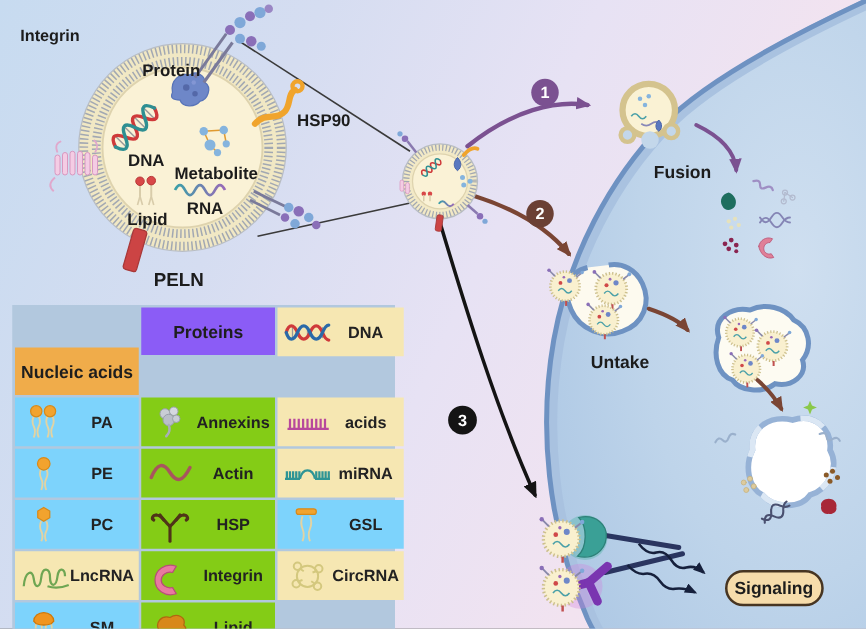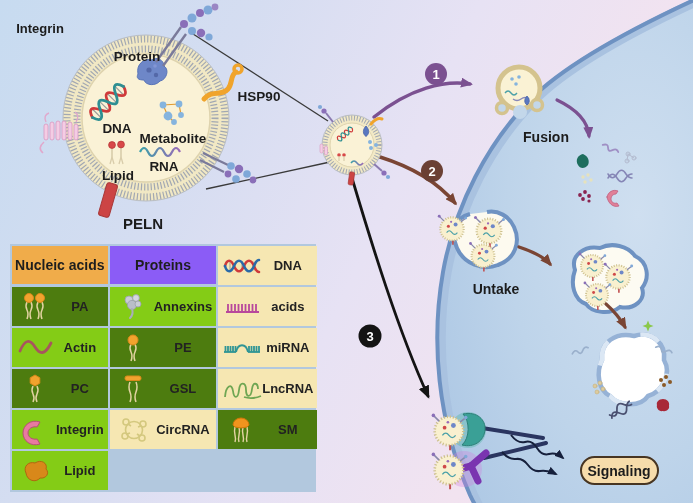--- a/index.html
+++ b/index.html
@@ -14,28 +14,28 @@
   
   .legend{
     position:absolute;left:10px;top:244px;width:302px;
     display:grid;grid-template-columns:1fr 1fr 1fr;gap:2px;
     background:#b2c8de;border:2px solid #b2c8de;
   }
   .legend .hdr{
     height:38px;display:flex;align-items:center;justify-content:center;
     font-size:14px;font-weight:bold;color:#1e1e1e;
   }
-  .legend .hdr.c0{background:#f0ac4a;}
+  .legend .hdr.c0{background:#f0ac4a;margin-top:32px;}
   .legend .hdr.c1{background:#92a8d2;}
   .legend .hdr.c2{background:#8b5cf6;}
   .legend .cell{
     height:39px;display:flex;align-items:center;
   }
   .legend .cell.c0{background:#f6e7b2;}
-  .legend .cell.c1{background:#4d7c0f;}
+  .legend .cell.c1{background:#7dd3fc;}
   .legend .cell.c2{background:#84cc16;}
   .legend .ic{width:40px;height:32px;margin-left:4px;flex:0 0 auto;}
   .legend .lb{flex:1;text-align:center;font-size:13px;font-weight:600;color:#222;padding-right:4px;}
 </style>
 </head>
 <body>
 
 <div class="stage">
 
 <svg class="art" viewBox="0 0 693 503">
@@ -399,35 +399,35 @@
 
   <div class="cell c0">
     <svg class="ic" viewBox="0 0 40 32">
           <g stroke="#b8489c" stroke-width="1.8" fill="none">
             <path d="M4,21 H37"></path>
             <path d="M6,21 V13 M9.5,21 V13 M13,21 V13 M16.5,21 V13 M20,21 V13 M23.5,21 V13 M27,21 V13 M30.5,21 V13 M34,21 V13"></path>
           </g>
         </svg>
     <span class="lb">acids</span>
   </div>
-  <div class="cell c2">
-    <svg class="ic" viewBox="0 0 40 32">
-          <path d="M4,19 C9,7 14,7 19,15 C24,23 29,23 35,11" stroke="#a8555e" stroke-width="2.8" fill="none" stroke-linecap="round"></path>
-        </svg>
-    <span class="lb">Actin</span>
-  </div>
   <div class="cell c1">
     <svg class="ic" viewBox="0 0 40 32">
           <g stroke="#e3d3a2" stroke-width="1.5" fill="none">
             <path d="M17,12 q-2,4 0,8 q2,4 0,9"></path>
             <path d="M21,12 q2,4 0,8 q-2,4 0,9"></path>
           </g>
           <circle cx="19" cy="8" r="5" fill="#f2a32e" stroke="#d88a1a"></circle>
         </svg>
     <span class="lb">PE</span>
+  </div>
+  <div class="cell c2">
+    <svg class="ic" viewBox="0 0 40 32">
+          <path d="M4,19 C9,7 14,7 19,15 C24,23 29,23 35,11" stroke="#a8555e" stroke-width="2.8" fill="none" stroke-linecap="round"></path>
+        </svg>
+    <span class="lb">Actin</span>
   </div>
 
   <div class="cell c0">
     <svg class="ic" viewBox="0 0 40 32">
           <g stroke="#2f9595" stroke-width="1.8" fill="none">
             <path d="M2,20 H14"></path>
             <path d="M3.5,20 V14 M6,20 V14 M8.5,20 V14 M11,20 V14 M13.5,20 V14"></path>
             <path d="M14,20 C16,11 24,11 26,20"></path>
             <path d="M26,20 H38"></path>
             <path d="M27,20 V14 M29.5,20 V14 M32,20 V14 M34.5,20 V14 M37,20 V14"></path>
@@ -437,20 +437,33 @@
   </div>
   <div class="cell c1">
     <svg class="ic" viewBox="0 0 40 32">
           <g stroke="#e3d3a2" stroke-width="1.5" fill="none">
             <path d="M17,13 q-2,4 0,8 q2,4 0,8"></path>
             <path d="M21,13 q2,4 0,8 q-2,4 0,8"></path>
           </g>
           <polygon points="19,2 23.8,4.8 23.8,10.2 19,13 14.2,10.2 14.2,4.8" fill="#f2a32e" stroke="#d88a1a"></polygon>
         </svg>
     <span class="lb">PC</span>
+  </div>
+  <div class="cell c2">
+    <svg class="ic" viewBox="0 0 40 32">
+          <g stroke="#4f3418" stroke-width="2.5" fill="none" stroke-linecap="round">
+            <path d="M19,29 V17"></path>
+            <path d="M19,17 C14,13 13,8 8,8"></path>
+            <path d="M8,8 C5,8 4,11 6,12"></path>
+            <path d="M19,17 C24,13 25,8 30,8"></path>
+            <path d="M30,8 C33,8 34,11 32,12"></path>
+            <path d="M14,12 l-3,-4 M24,12 l3,-4"></path>
+          </g>
+        </svg>
+    <span class="lb">HSP</span>
   </div>
 
   <div class="cell c1">
     <svg class="ic" viewBox="0 0 40 32">
           <g stroke="#e3d3a2" stroke-width="1.5" fill="none">
             <path d="M16,9 q-2,5 0,10 q2,5 0,10"></path>
             <path d="M22,9 q2,5 0,10 q-2,5 0,10"></path>
           </g>
           <rect x="11" y="3" width="16" height="4.5" rx="2" fill="#f2a32e" stroke="#d88a1a"></rect>
         </svg>

